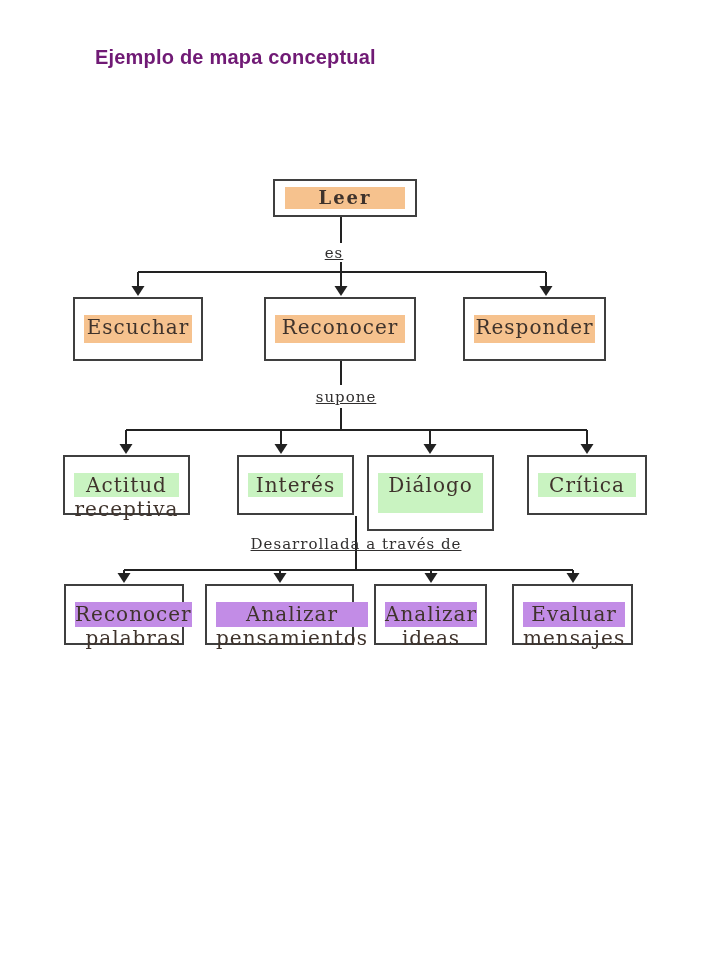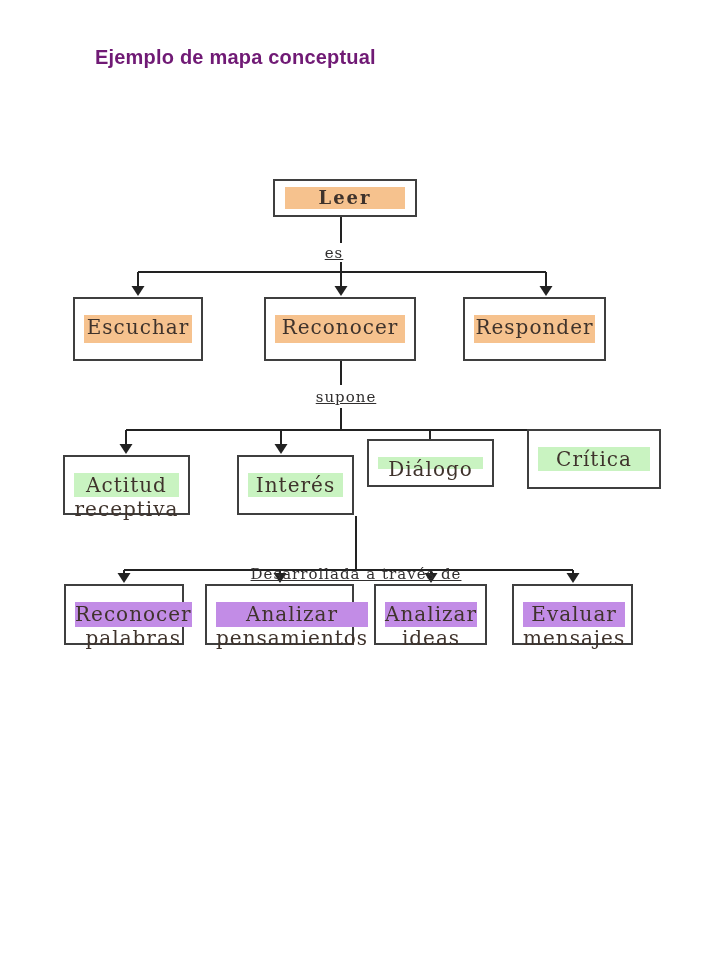--- a/index.html
+++ b/index.html
@@ -82,21 +82,21 @@
   </svg>
 
 <div class="node lv1" style="left:273px;top:179px;width:144px;height:38px">
   <div class="node-fill">
     <span>Leer</span>
   </div>
 </div>
 
 <div class="connector-label" style="left:334px;top:253px">es</div>
 <div class="connector-label" style="left:346px;top:397px">supone</div>
-<div class="connector-label" style="left:356px;top:574px">Desarrollada a través de</div>
+<div class="connector-label" style="left:356px;top:544px">Desarrollada a través de</div>
 
 <div class="node lv2" style="left:73px;top:297px;width:130px;height:64px">
   <div class="node-fill">
     <span>Escuchar</span>
   </div>
 </div>
 <div class="node lv2" style="left:264px;top:297px;width:152px;height:64px">
   <div class="node-fill">
     <span>Reconocer</span>
   </div>
@@ -110,26 +110,26 @@
 <div class="node lv3" style="left:63px;top:455px;width:127px;height:60px">
   <div class="node-fill">
     <span>Actitud receptiva</span>
   </div>
 </div>
 <div class="node lv3" style="left:237px;top:455px;width:117px;height:60px">
   <div class="node-fill">
     <span>Interés</span>
   </div>
 </div>
-<div class="node lv3" style="left:367px;top:439px;width:127px;height:48px">
+<div class="node lv3" style="left:367px;top:455px;width:127px;height:76px">
   <div class="node-fill">
     <span>Diálogo</span>
   </div>
 </div>
-<div class="node lv3" style="left:527px;top:429px;width:134px;height:60px">
+<div class="node lv3" style="left:527px;top:455px;width:120px;height:60px">
   <div class="node-fill">
     <span>Crítica</span>
   </div>
 </div>
 
 <div class="node lv4" style="left:64px;top:584px;width:120px;height:61px">
   <div class="node-fill">
     <span>Reconocer palabras</span>
   </div>
 </div>

